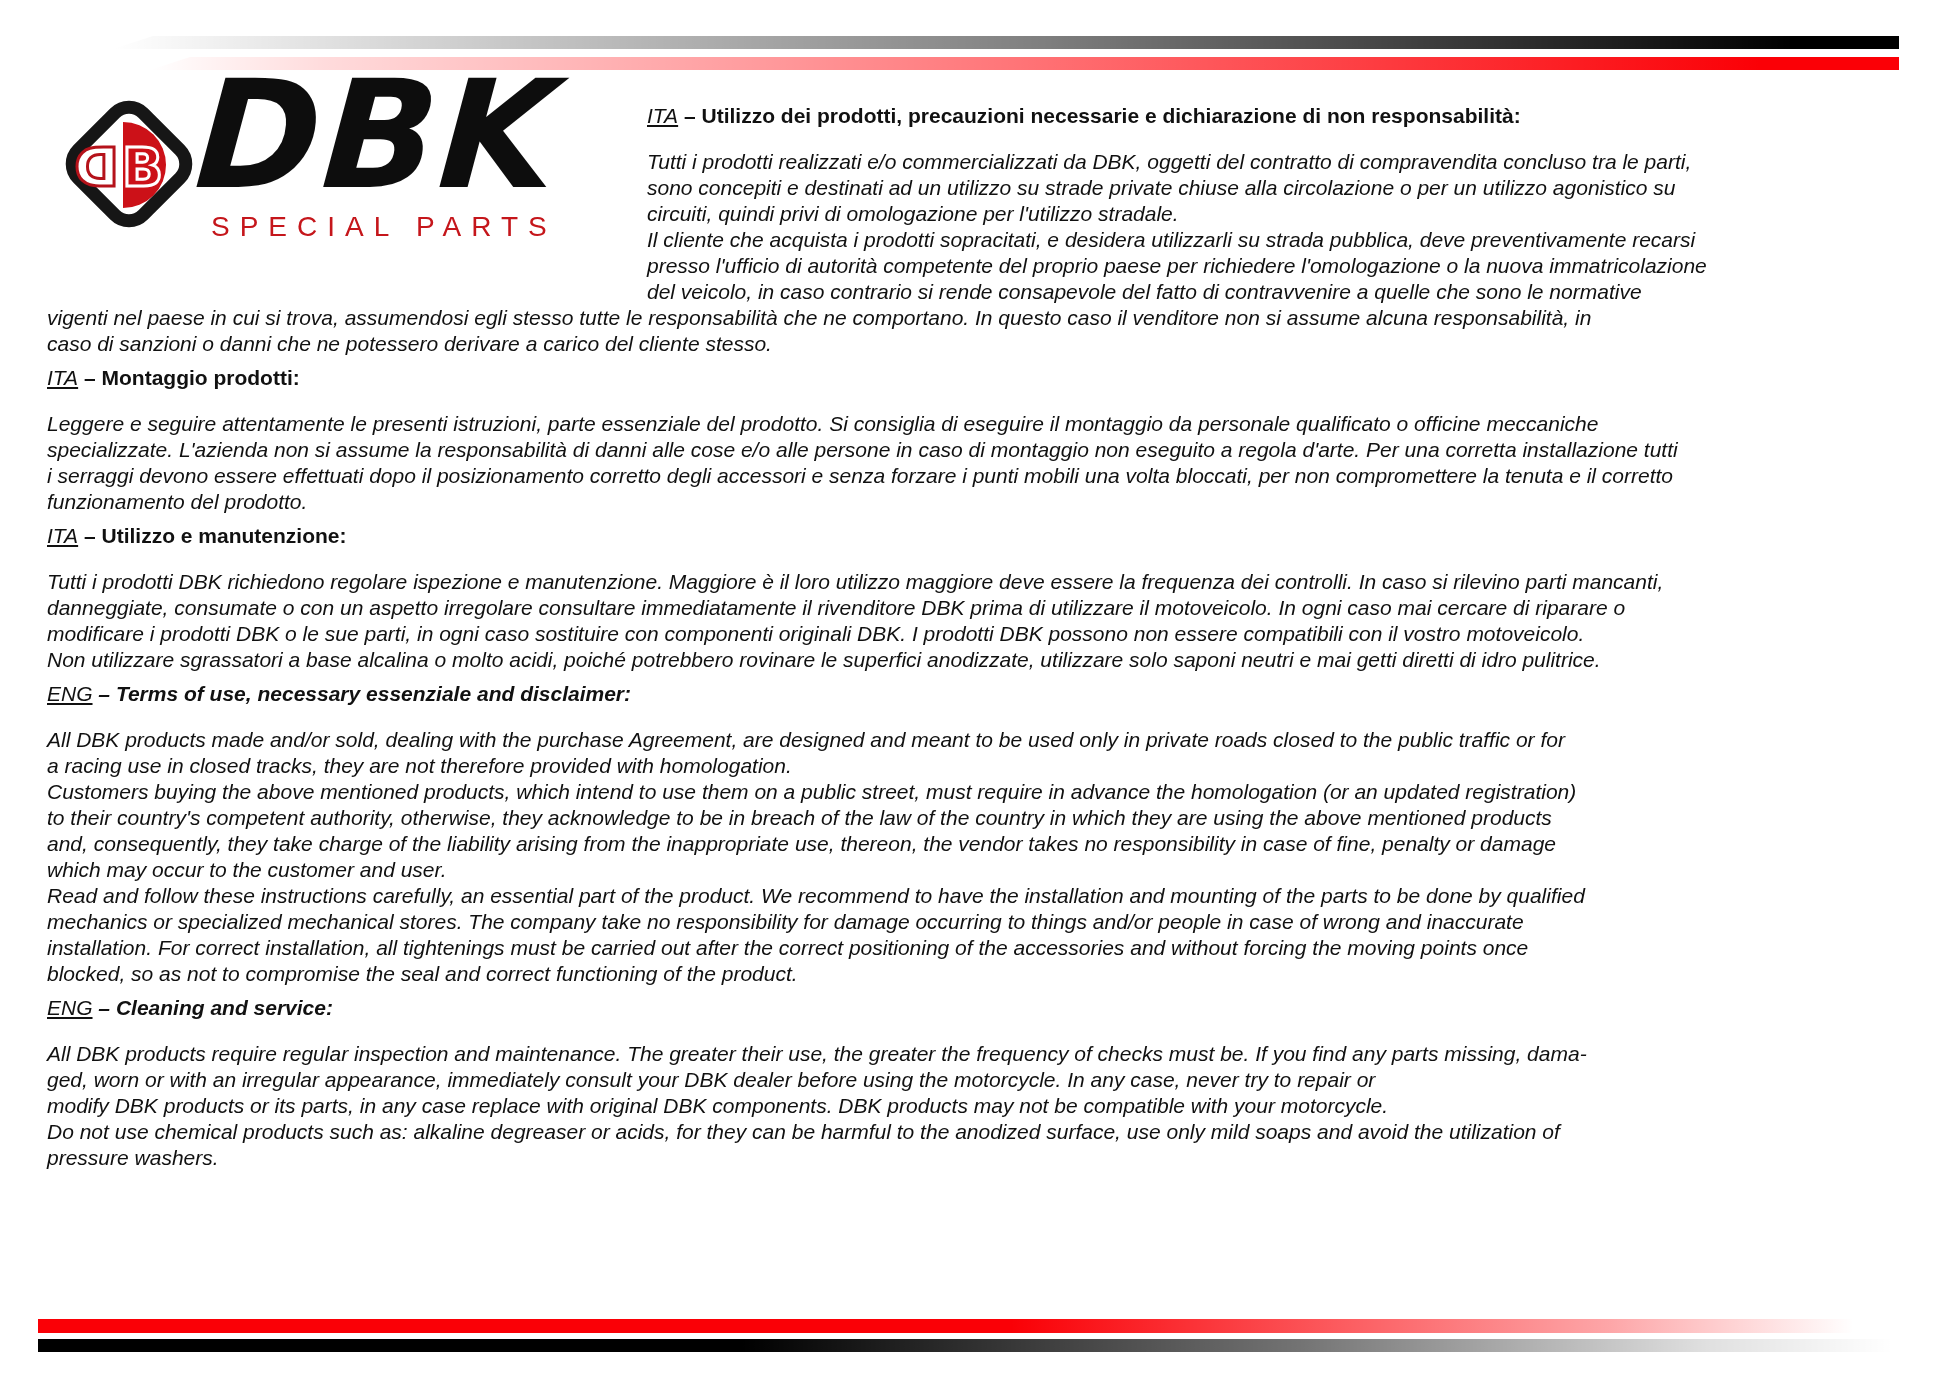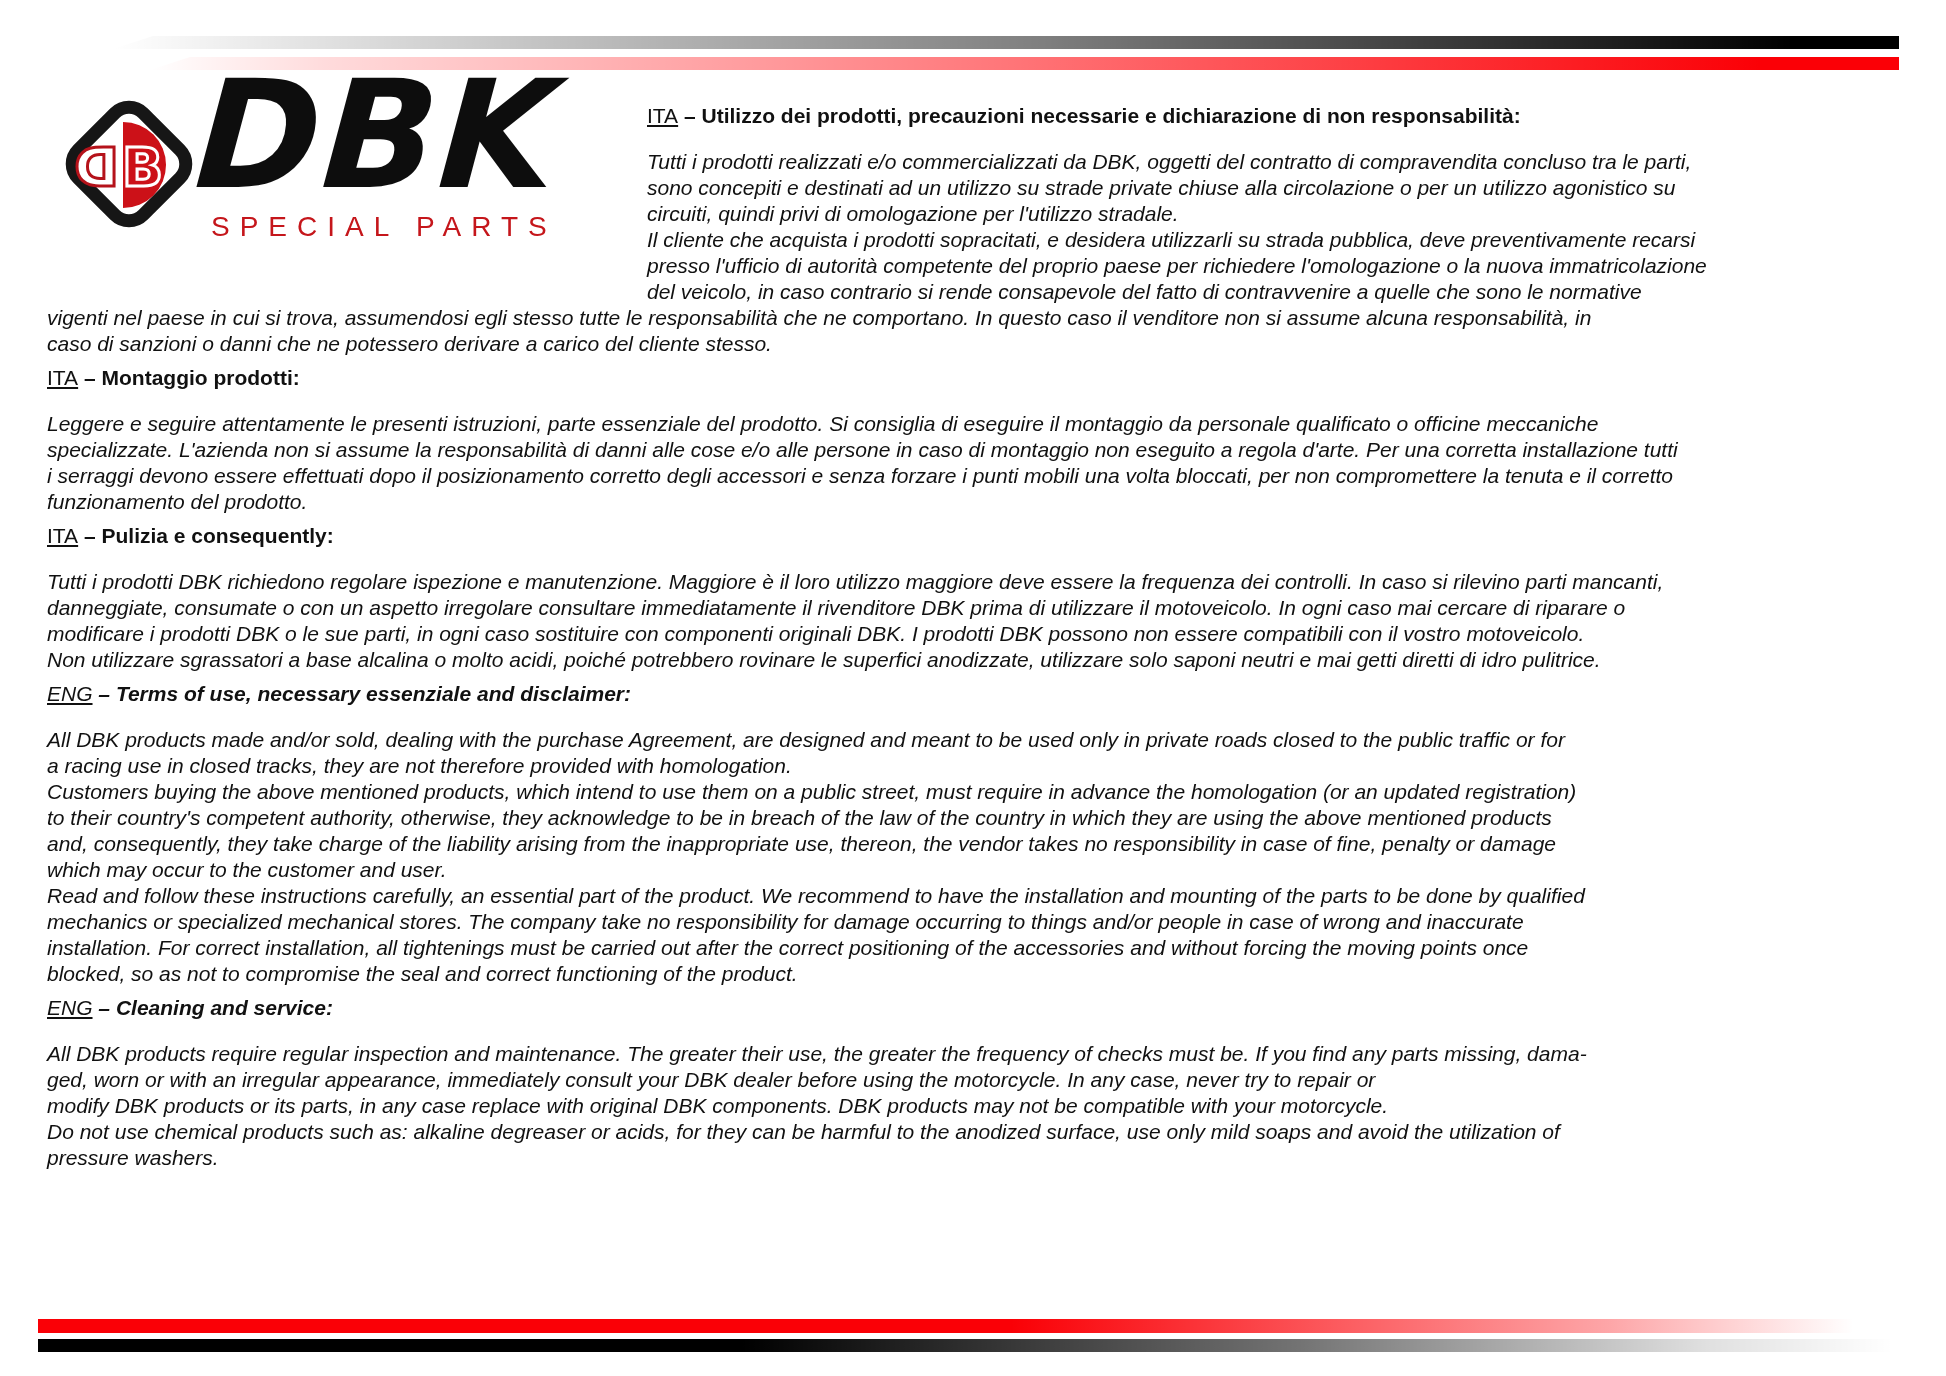--- a/index.html
+++ b/index.html
@@ -33,21 +33,21 @@
   }
 
   
   .content{
     position:absolute;left:0;top:0;right:0;
     padding:103px 41px 0 47px;
     font-size:21px;line-height:26px;
   }
   .sec-heading{margin:8px 0 20px;font-size:21px;line-height:26px;}
   .sec-heading.first{margin-top:0;}
-  .sec-heading .lang{text-decoration:underline;font-weight:normal;}
+  .sec-heading .lang{text-decoration:underline;font-weight:normal;font-style:italic;}
   .sec-heading .sep{font-weight:bold;}
   .sec-heading .title{font-weight:bold;}
   .sec-heading.eng{font-style:italic;}
   .para{margin:0;white-space:pre-line;font-style:italic;}
   .para.eng{font-style:italic;}
 
   
   .logo{
     float:left;
     width:600px;height:212px;
@@ -109,21 +109,21 @@
 
     <div class="sec-heading">
       <span class="lang">ITA</span><span class="sep"> – </span><span class="title">Montaggio prodotti:</span>
     </div>
     <p class="para">Leggere e seguire attentamente le presenti istruzioni, parte essenziale del prodotto. Si consiglia di eseguire il montaggio da personale qualificato o officine meccaniche
 specializzate. L'azienda non si assume la responsabilità di danni alle cose e/o alle persone in caso di montaggio non eseguito a regola d'arte. Per una corretta installazione tutti
 i serraggi devono essere effettuati dopo il posizionamento corretto degli accessori e senza forzare i punti mobili una volta bloccati, per non compromettere la tenuta e il corretto
 funzionamento del prodotto.</p>
 
     <div class="sec-heading">
-      <span class="lang">ITA</span><span class="sep"> – </span><span class="title">Pulizia e consequently:</span>
+      <span class="lang">ITA</span><span class="sep"> – </span><span class="title">Utilizzo e manutenzione:</span>
     </div>
     <p class="para">Tutti i prodotti DBK richiedono regolare ispezione e manutenzione. Maggiore è il loro utilizzo maggiore deve essere la frequenza dei controlli. In caso si rilevino parti mancanti,
 danneggiate, consumate o con un aspetto irregolare consultare immediatamente il rivenditore DBK prima di utilizzare il motoveicolo. In ogni caso mai cercare di riparare o
 modificare i prodotti DBK o le sue parti, in ogni caso sostituire con componenti originali DBK. I prodotti DBK possono non essere compatibili con il vostro motoveicolo.
 Non utilizzare sgrassatori a base alcalina o molto acidi, poiché potrebbero rovinare le superfici anodizzate, utilizzare solo saponi neutri e mai getti diretti di idro pulitrice.</p>
 
     <div class="sec-heading eng">
       <span class="lang">ENG</span><span class="sep"> – </span><span class="title">Terms of use, necessary essenziale and disclaimer:</span>
     </div>
     <p class="para eng">All DBK products made and/or sold, dealing with the purchase Agreement, are designed and meant to be used only in private roads closed to the public traffic or for

